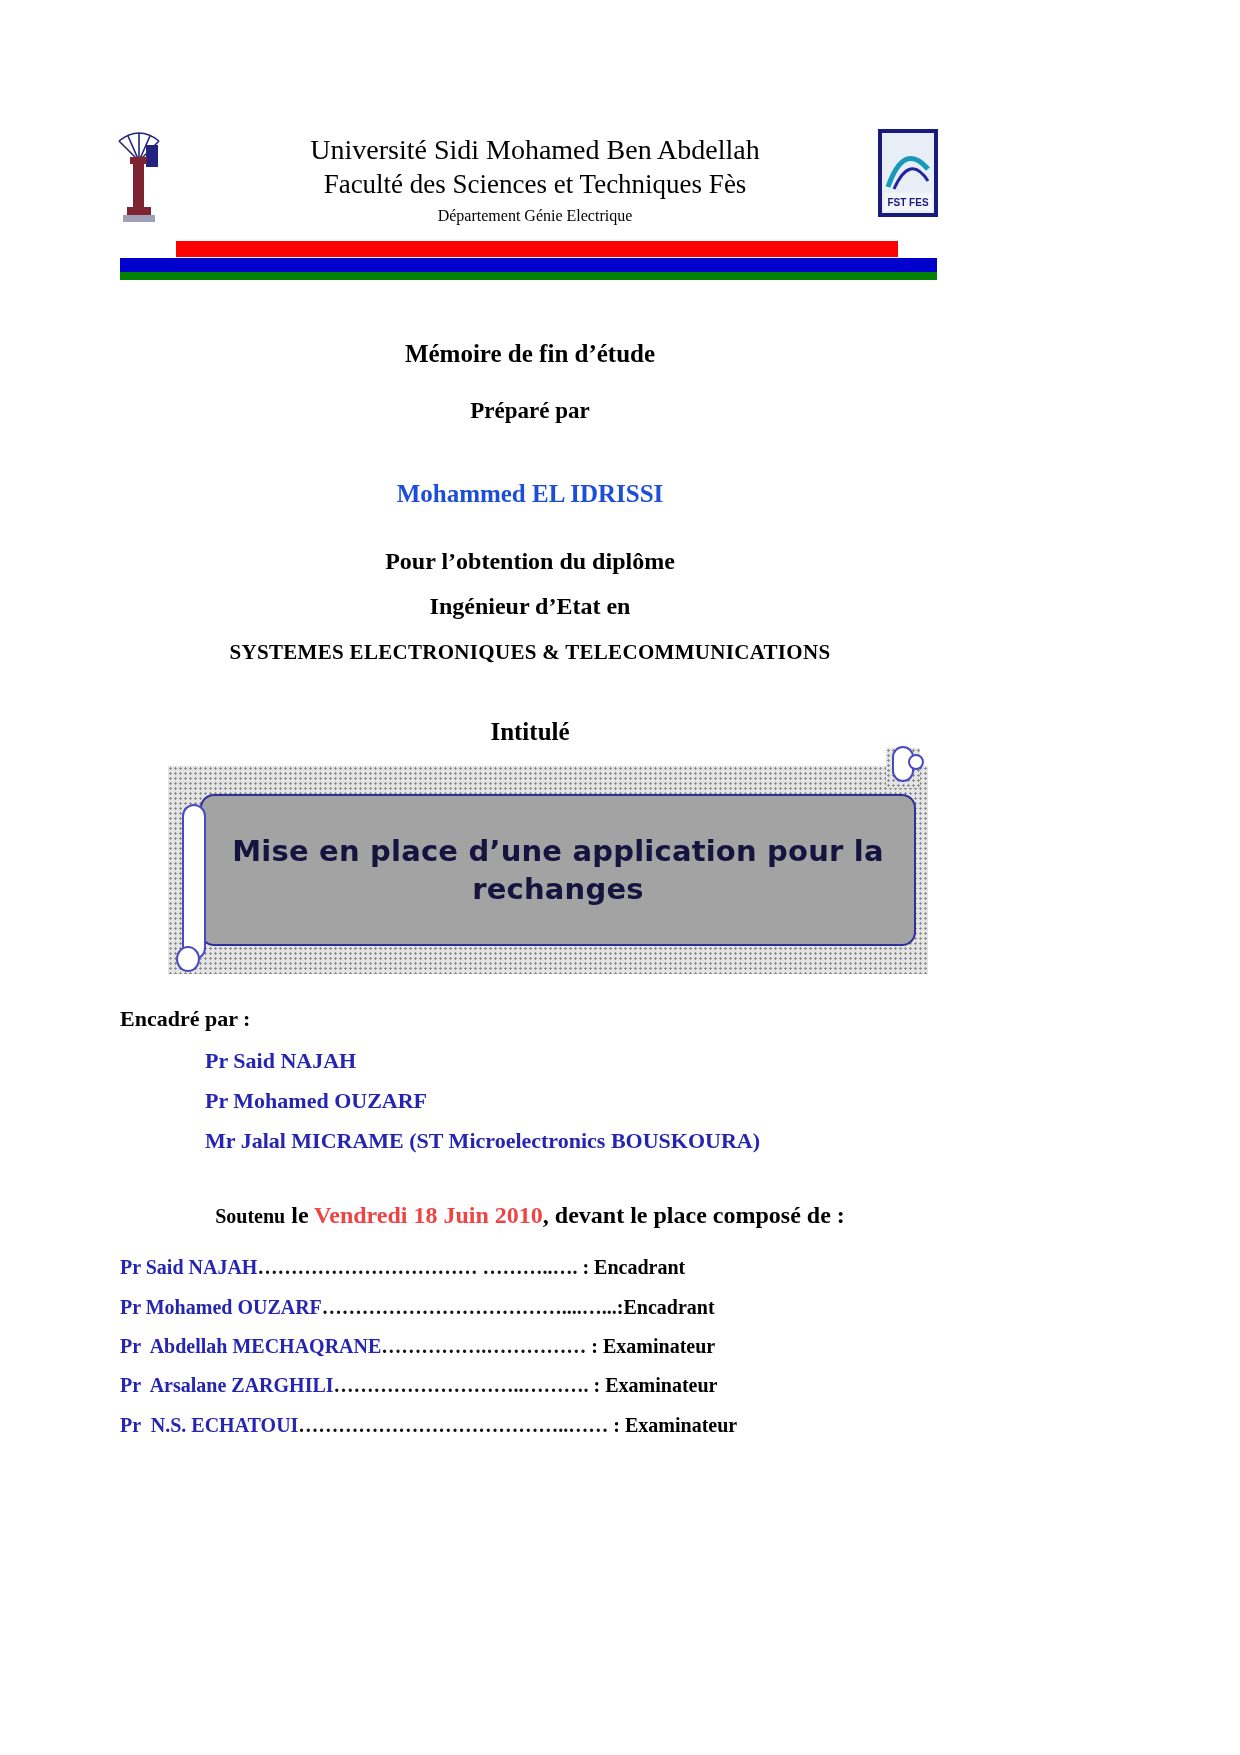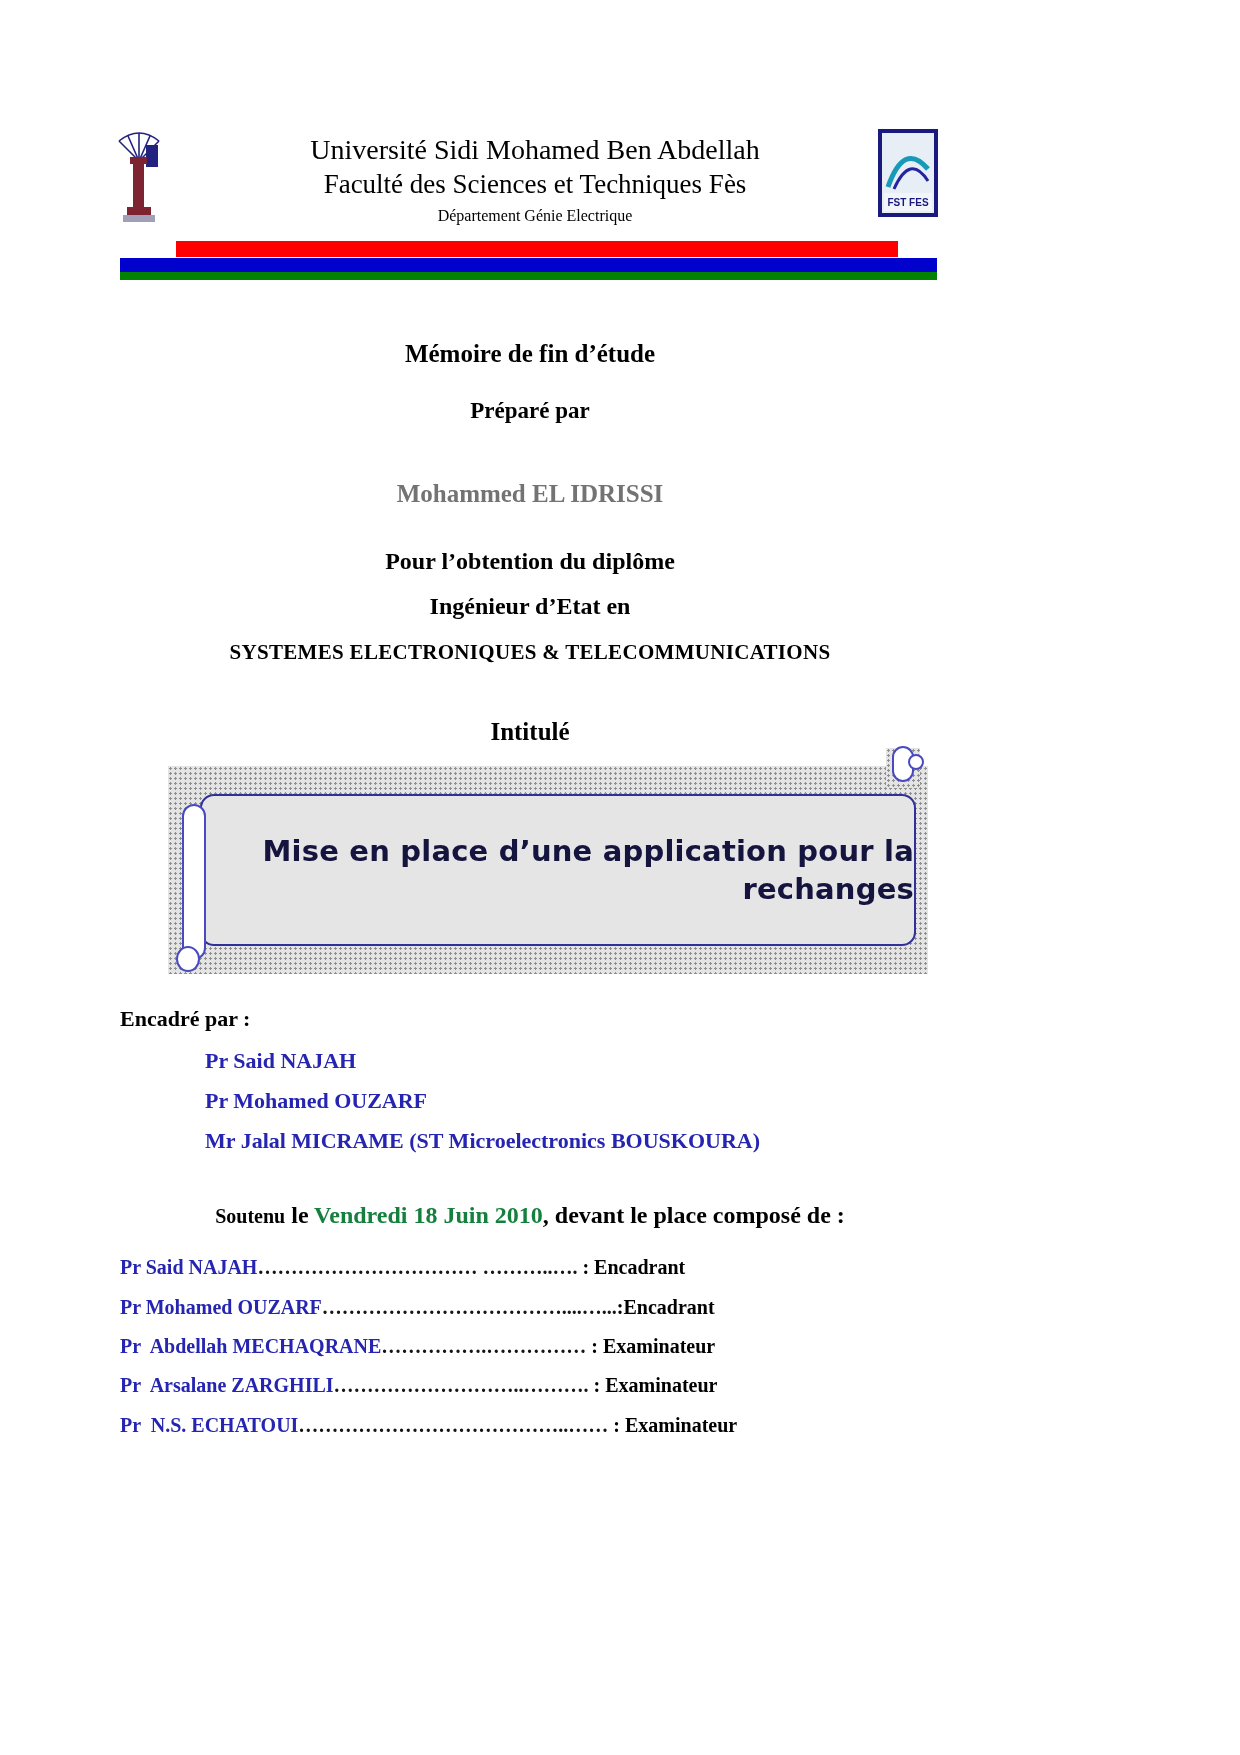--- a/index.html
+++ b/index.html
@@ -23,39 +23,39 @@
 
   
   .bar-red   { left:176px; top:241px; width:722px; height:16px; background:#fe0000; }
   .bar-blue  { left:120px; top:258px; width:817px; height:14px; background:#0101ce; }
   .bar-green { left:120px; top:272px; width:817px; height:8px;  background:#028102; }
 
   
   .cline { left:120px; width:820px; text-align:center; font-weight:bold; }
   .memoire    { top:340px; font-size:25px; }
   .prepare    { top:398px; font-size:23px; }
-  .author     { top:480px; font-size:25px; color:#737373; }
+  .author     { top:480px; font-size:25px; color:#1d4ed8; }
   .obtention  { top:548px; font-size:24px; }
   .ingenieur  { top:593px; font-size:24px; }
   .specialty  { top:640px; font-size:21px; letter-spacing:0.3px; }
   .intitule   { top:718px; font-size:25px; }
 
   
   .banner { left:168px; top:758px; width:770px; height:220px; }
   .halftone {
     background-color:#e4e4e4;
     background-image:radial-gradient(circle,#8f8f8f 1.1px,transparent 1.3px);
     background-size:5px 5px;
   }
   .banner-pattern { left:0; top:8px; width:760px; height:208px; }
   .banner-tab { left:718px; top:-10px; width:34px; height:40px; }
   .banner-card {
     left:32px; top:36px; width:716px; height:152px;
-    background:#e5e5e5; border:2px solid #30309a; border-radius:14px;
-    display:flex; flex-direction:column; justify-content:center; align-items:flex-end;
+    background:#a3a3a3; border:2px solid #30309a; border-radius:14px;
+    display:flex; flex-direction:column; justify-content:center; align-items:center;
   }
   .banner-title {
     font-family:"DejaVu Sans", sans-serif;
     font-weight:bold; font-size:29px; line-height:38px;
     color:#14143f; text-align:center; letter-spacing:0.2px;
   }
   .banner-roll {
     left:14px; top:46px; width:24px; height:156px;
     background:#fff; border:2px solid #4a4ac0; border-radius:13px;
   }
@@ -74,21 +74,21 @@
 
   
   .encadre-label { left:120px; top:1006px; font-size:22px; font-weight:bold; }
   .supervisor { left:205px; font-size:22px; font-weight:bold; color:#2525b2; }
   .sup-0 { top:1048px; } .sup-1 { top:1088px; } .sup-2 { top:1128px; }
 
   
   .defense { left:120px; top:1202px; width:820px; text-align:center;
              font-weight:bold; font-size:24px; white-space:pre; }
   .defense .small { font-size:20px; }
-  .defense .date { color:#15803d; }
+  .defense .date { color:#ef4444; }
 
   
   .jury-row { left:120px; font-size:20px; font-weight:bold; white-space:pre; }
   .jury-row .name { color:#2525b2; }
   .jury-row .dots { color:#141414; }
   .jury-row .role { color:#000; }
   .jr-0 { top:1256px; } .jr-1 { top:1296px; } .jr-2 { top:1335px; }
   .jr-3 { top:1374px; } .jr-4 { top:1414px; }
 </style>
 </head>

